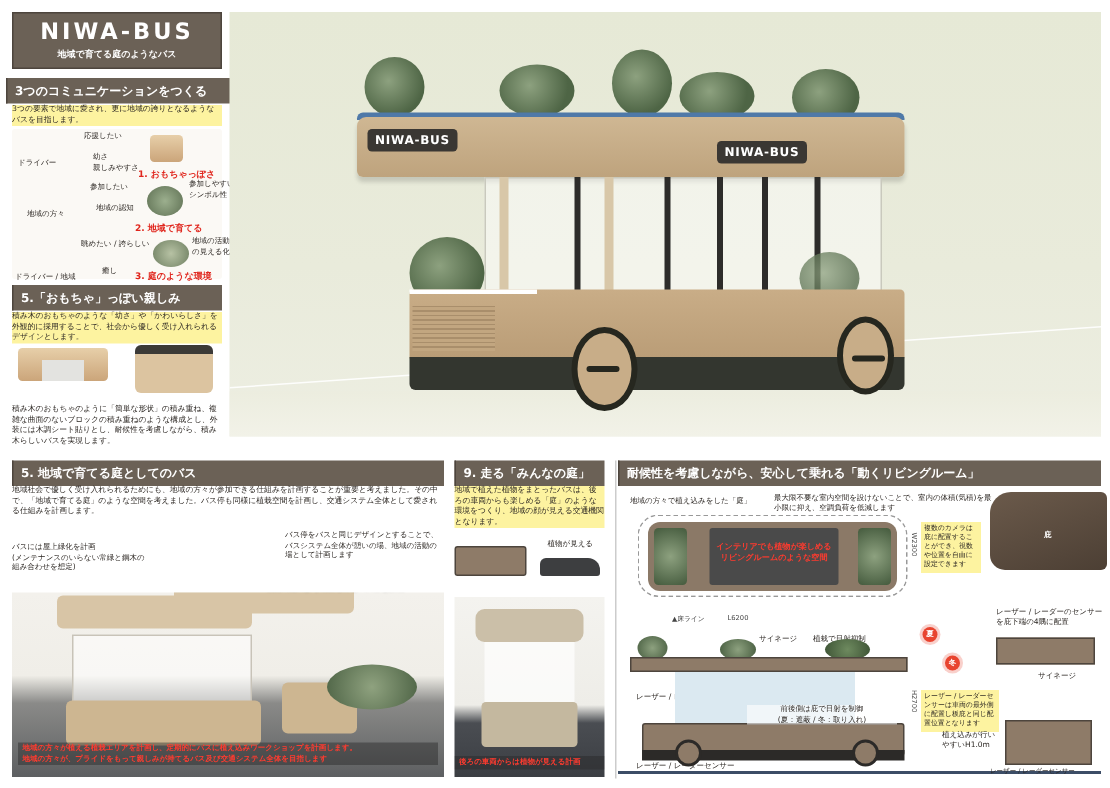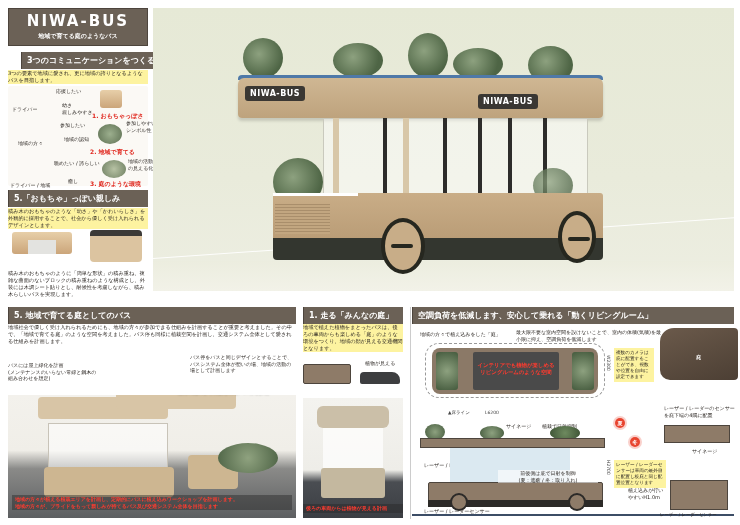--- a/index.html
+++ b/index.html
@@ -76,21 +76,21 @@
 </head>
 <body>
 
 <div class="page">
 
   <div class="title-box">
     <div class="t1">NIWA-BUS</div>
     <div class="t2">地域で育てる庭のようなバス</div>
   </div>
 
-  <div class="sec-head" style="left:21px;top:52px;width:160px;">3つのコミュニケーションをつくる</div>
+  <div class="sec-head" style="left:4px;top:52px;width:160px;">3つのコミュニケーションをつくる</div>
   <div class="body-text hl" style="left:8px;top:70px;width:140px;">3つの要素で地域に愛され、更に地域の誇りとなるようなバスを目指します。</div>
 
   <div class="illus" style="left:8px;top:86px;width:140px;height:100px;background:#fbf9f5;">
 
     <div class="cap" style="left:4px;top:20px;">ドライバー</div>
     <div class="cap" style="left:48px;top:2px;">応援したい</div>
     <div class="cap" style="left:54px;top:16px;white-space:pre;">幼さ
 親しみやすさ</div>
     <div style="position:absolute;left:92px;top:4px;width:22px;height:18px;" class="shape-wood"></div>
     <div class="red-label" style="left:84px;top:26px;">1. おもちゃっぽさ</div>
@@ -166,35 +166,35 @@
     <div style="position:absolute;left:108px;top:-10px;width:120px;height:24px;background:#d8c5a6;border-radius:4px;"></div>
     <div style="position:absolute;left:40px;top:28px;width:120px;height:50px;background:rgba(255,255,255,.55);border:1px solid #c8c3b8;"></div>
     <div style="position:absolute;left:36px;top:72px;width:130px;height:30px;background:#cdb691;border-radius:4px;"></div>
     <div style="position:absolute;left:180px;top:60px;width:50px;height:34px;background:#cdb691;border-radius:4px;"></div>
     <div style="position:absolute;left:210px;top:48px;width:60px;height:30px;border-radius:50%;background:radial-gradient(circle,#8fa27f,#4c6244);"></div>
     <div class="cap" style="left:170px;top:-6px;color:#fff;text-shadow:0 0 2px #333;">自分の庭のように楽しめるバス停を計画</div>
     <div class="red-band" style="left:4px;top:100px;width:280px;white-space:pre;">地域の方々が植える植栽エリアを計画し、定期的にバスに植え込みワークショップを計画します。
 地域の方々が、プライドをもって親しみが持てるバス及び交通システム全体を目指します</div>
   </div>
 
-  <div class="sec-head" style="left:303px;top:307px;width:100px;">1. 走る「みんなの庭」</div>
+  <div class="sec-head" style="left:303px;top:307px;width:100px;">9. 走る「みんなの庭」</div>
   <div class="body-text hl" style="left:303px;top:324px;width:100px;">地域で植えた植物をまとったバスは、後ろの車両からも楽しめる「庭」のような環境をつくり、地域の顔が見える交通機関となります。</div>
   <div style="position:absolute;left:303px;top:364px;width:48px;height:20px;background:#8e7b68;border:1px solid #4d453d;border-radius:2px;"></div>
   <div style="position:absolute;left:360px;top:372px;width:40px;height:12px;background:#3d3e40;border-radius:4px 8px 2px 2px;"></div>
   <div class="cap" style="left:365px;top:360px;">植物が見える</div>
   <div class="render rear">
     <div style="position:absolute;left:14px;top:8px;width:72px;height:22px;background:#cbbfa8;border-radius:6px;"></div>
     <div style="position:absolute;left:20px;top:30px;width:60px;height:40px;background:rgba(255,255,255,.7);"></div>
     <div style="position:absolute;left:18px;top:70px;width:64px;height:30px;background:#c4b89f;border-radius:3px;"></div>
     <div class="red-band" style="left:0;top:106px;width:100px;">後ろの車両からは植物が見える計画</div>
   </div>
 
   <div class="divider-v" style="left:410px;top:307px;height:212px;"></div>
 
-  <div class="sec-head" style="left:412px;top:307px;width:322px;">空調負荷を低減します、安心して乗れる「動くリビングルーム」</div>
+  <div class="sec-head" style="left:412px;top:307px;width:322px;">耐候性を考慮しながら、安心して乗れる「動くリビングルーム」</div>
   <div class="cap" style="left:420px;top:331px;">地域の方々で植え込みをした「庭」</div>
   <div class="cap" style="left:516px;top:329px;width:150px;">最大限不要な室内空間を設けないことで、室内の体積(気積)を最小限に抑え、空調負荷を低減します</div>
   <div class="plan"></div>
   <div class="plan-inner"></div>
   <div class="plan-dark"></div>
   <div style="position:absolute;left:436px;top:352px;width:22px;height:38px;border-radius:3px;background:radial-gradient(circle,#8da17f,#445a3d);"></div>
   <div style="position:absolute;left:572px;top:352px;width:22px;height:38px;border-radius:3px;background:radial-gradient(circle,#8da17f,#445a3d);"></div>
   <div class="plan-label" style="white-space:pre;">インテリアでも植物が楽しめる
 リビングルームのような空間</div>
   <div class="dim" style="left:606px;top:355px;writing-mode:vertical-rl;">W2300</div>

